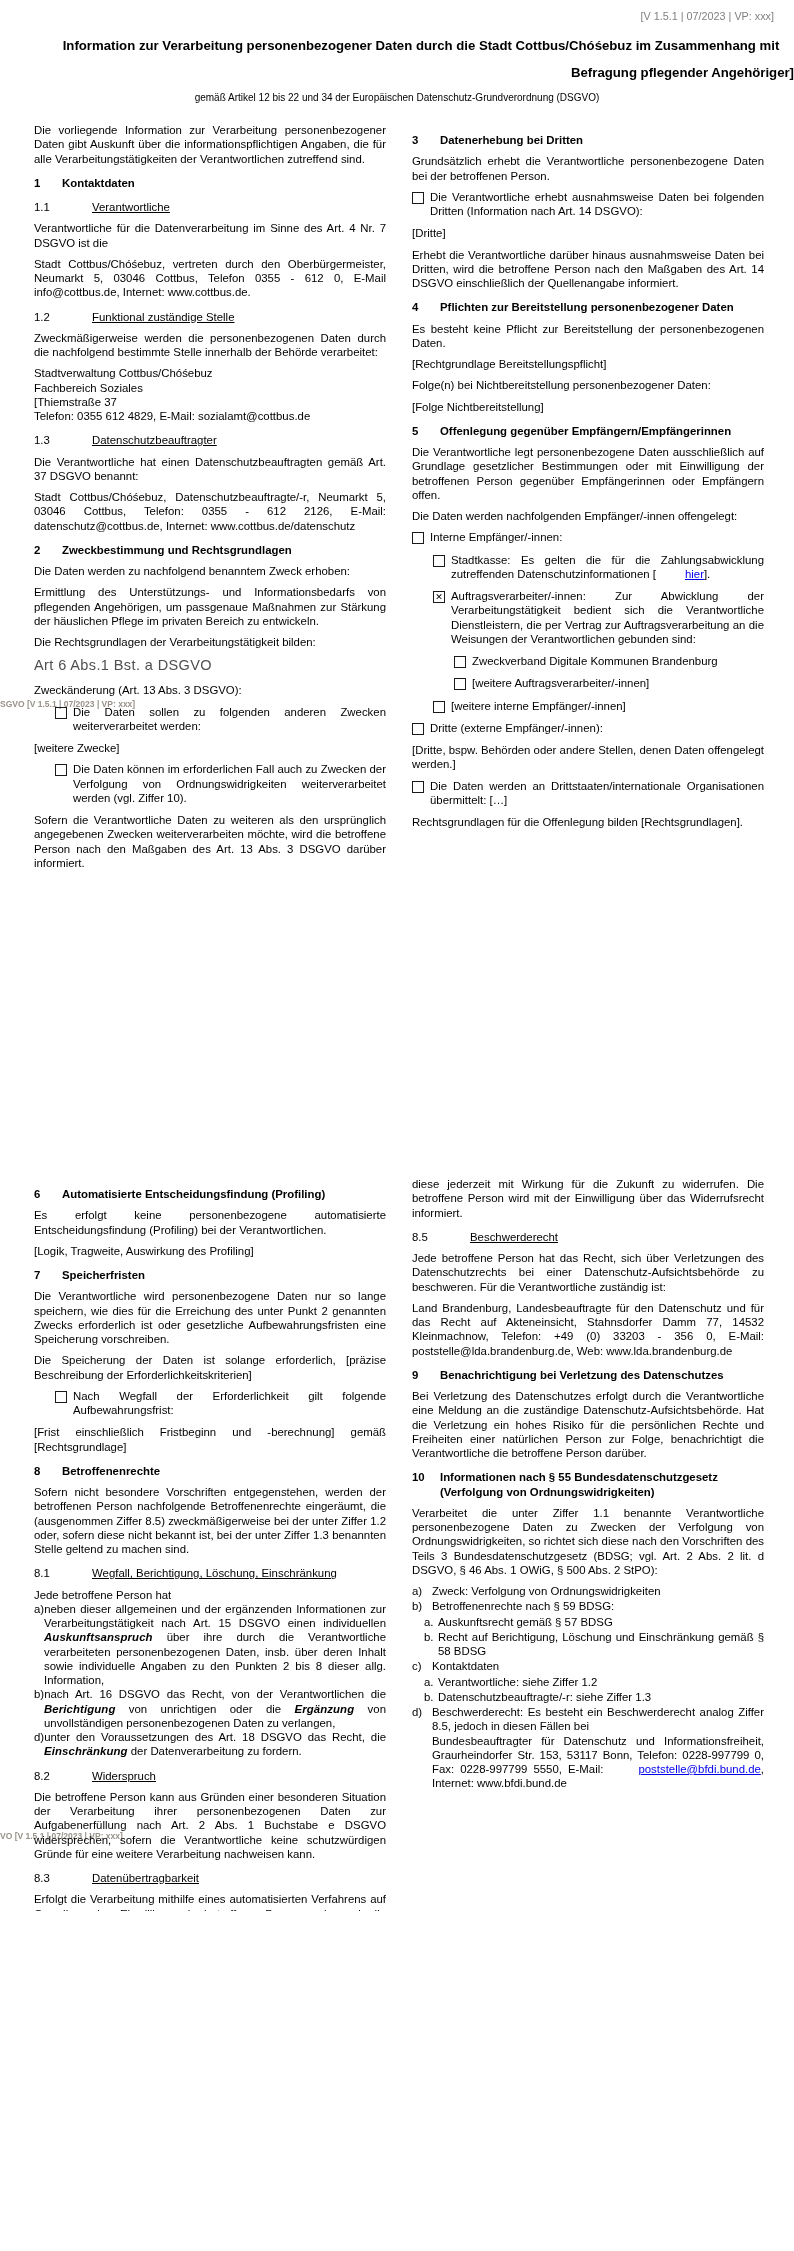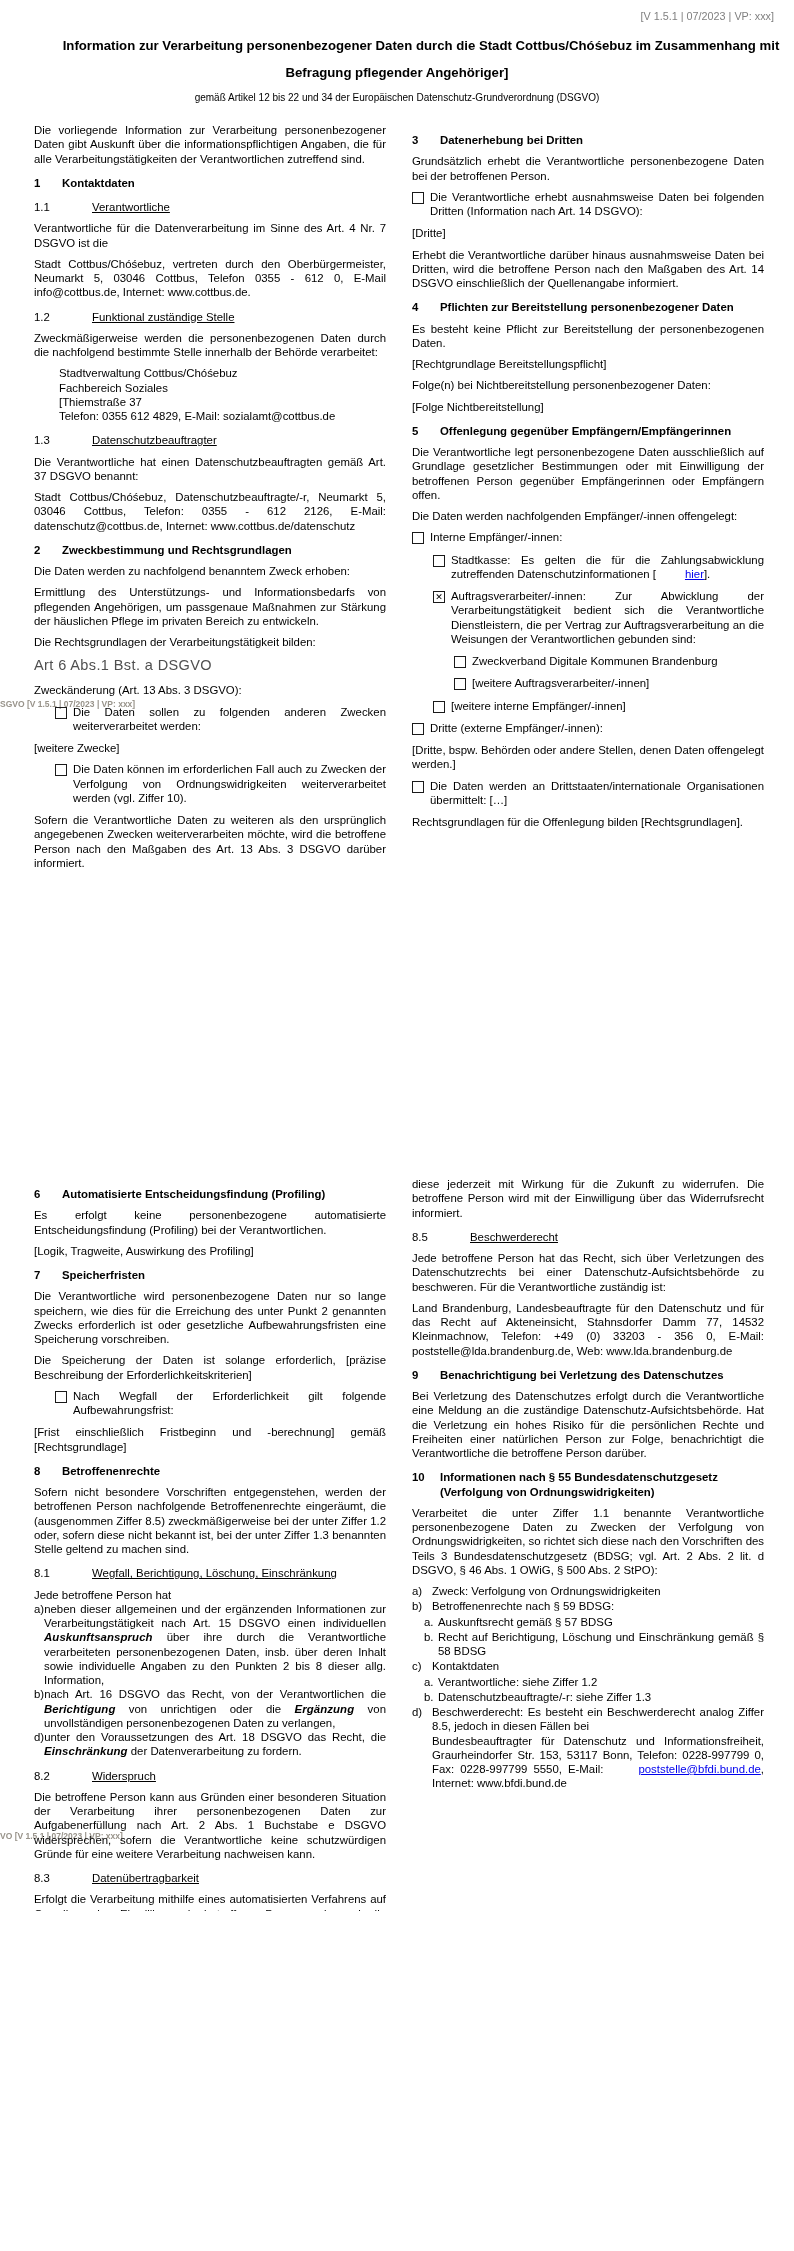--- a/index.html
+++ b/index.html
@@ -2,31 +2,31 @@
 <html lang="de"><head>
 <meta charset="utf-8">
 <style>
   html,body{margin:0;padding:0;background:#fff;}
   .sheet{position:relative;width:794px;height:1911px;background:#fff;overflow:hidden;
          font-family:"Liberation Sans","DejaVu Sans",sans-serif;color:#000;
          font-size:11.4px;line-height:1.25;}
   .version-tag{position:absolute;top:10px;right:20px;color:#808080;font-size:10.8px;}
   .titleblock{margin-top:32px;text-align:center;}
   .t1{font-weight:bold;font-size:13.2px;line-height:27px;padding-left:48px;}
-  .t2{font-weight:bold;font-size:13.2px;line-height:27px;}
+  .t2{font-weight:bold;font-size:13.2px;line-height:27px;text-align:right;}
   .sub{font-size:10px;line-height:23px;}
   .cols{display:flex;gap:26px;margin:14px 0 0 34px;width:730px;position:relative;z-index:1;}
   .col{width:352px;flex:none;text-align:justify;}
   .col p{margin:0 0 7px 0;}
   p.nj,div.nj{text-align:left;}
   .h1,.h2{display:flex;margin:10px 0 7px 0;text-align:left;}
   .h1{font-weight:bold;}
   .num{flex:none;width:28px;}
   .h2 .hx{text-decoration:underline;margin-left:30px;}
-  .indb{margin-left:25px;}
+  .indb{}
   .inda{margin-left:17px;}
   .indc{margin-left:39px;}
   .field{font-size:14.5px;color:#4f4f4f;letter-spacing:.4px;margin:3px 0 9px 0;text-align:left;}
   .cb{display:flex;margin:0 0 8px 0;}
   .cb.l2{margin-left:21px;}
   .cb.l3{margin-left:42px;}
   .box{flex:none;width:10px;height:10px;border:1.2px solid #1a1a1a;margin:2px 6px 0 0;
        font-size:9px;line-height:10px;text-align:center;color:#000;}
   .cbt{flex:auto;text-align:justify;}
   .li{margin:0 0 1px 0;text-align:justify;}

